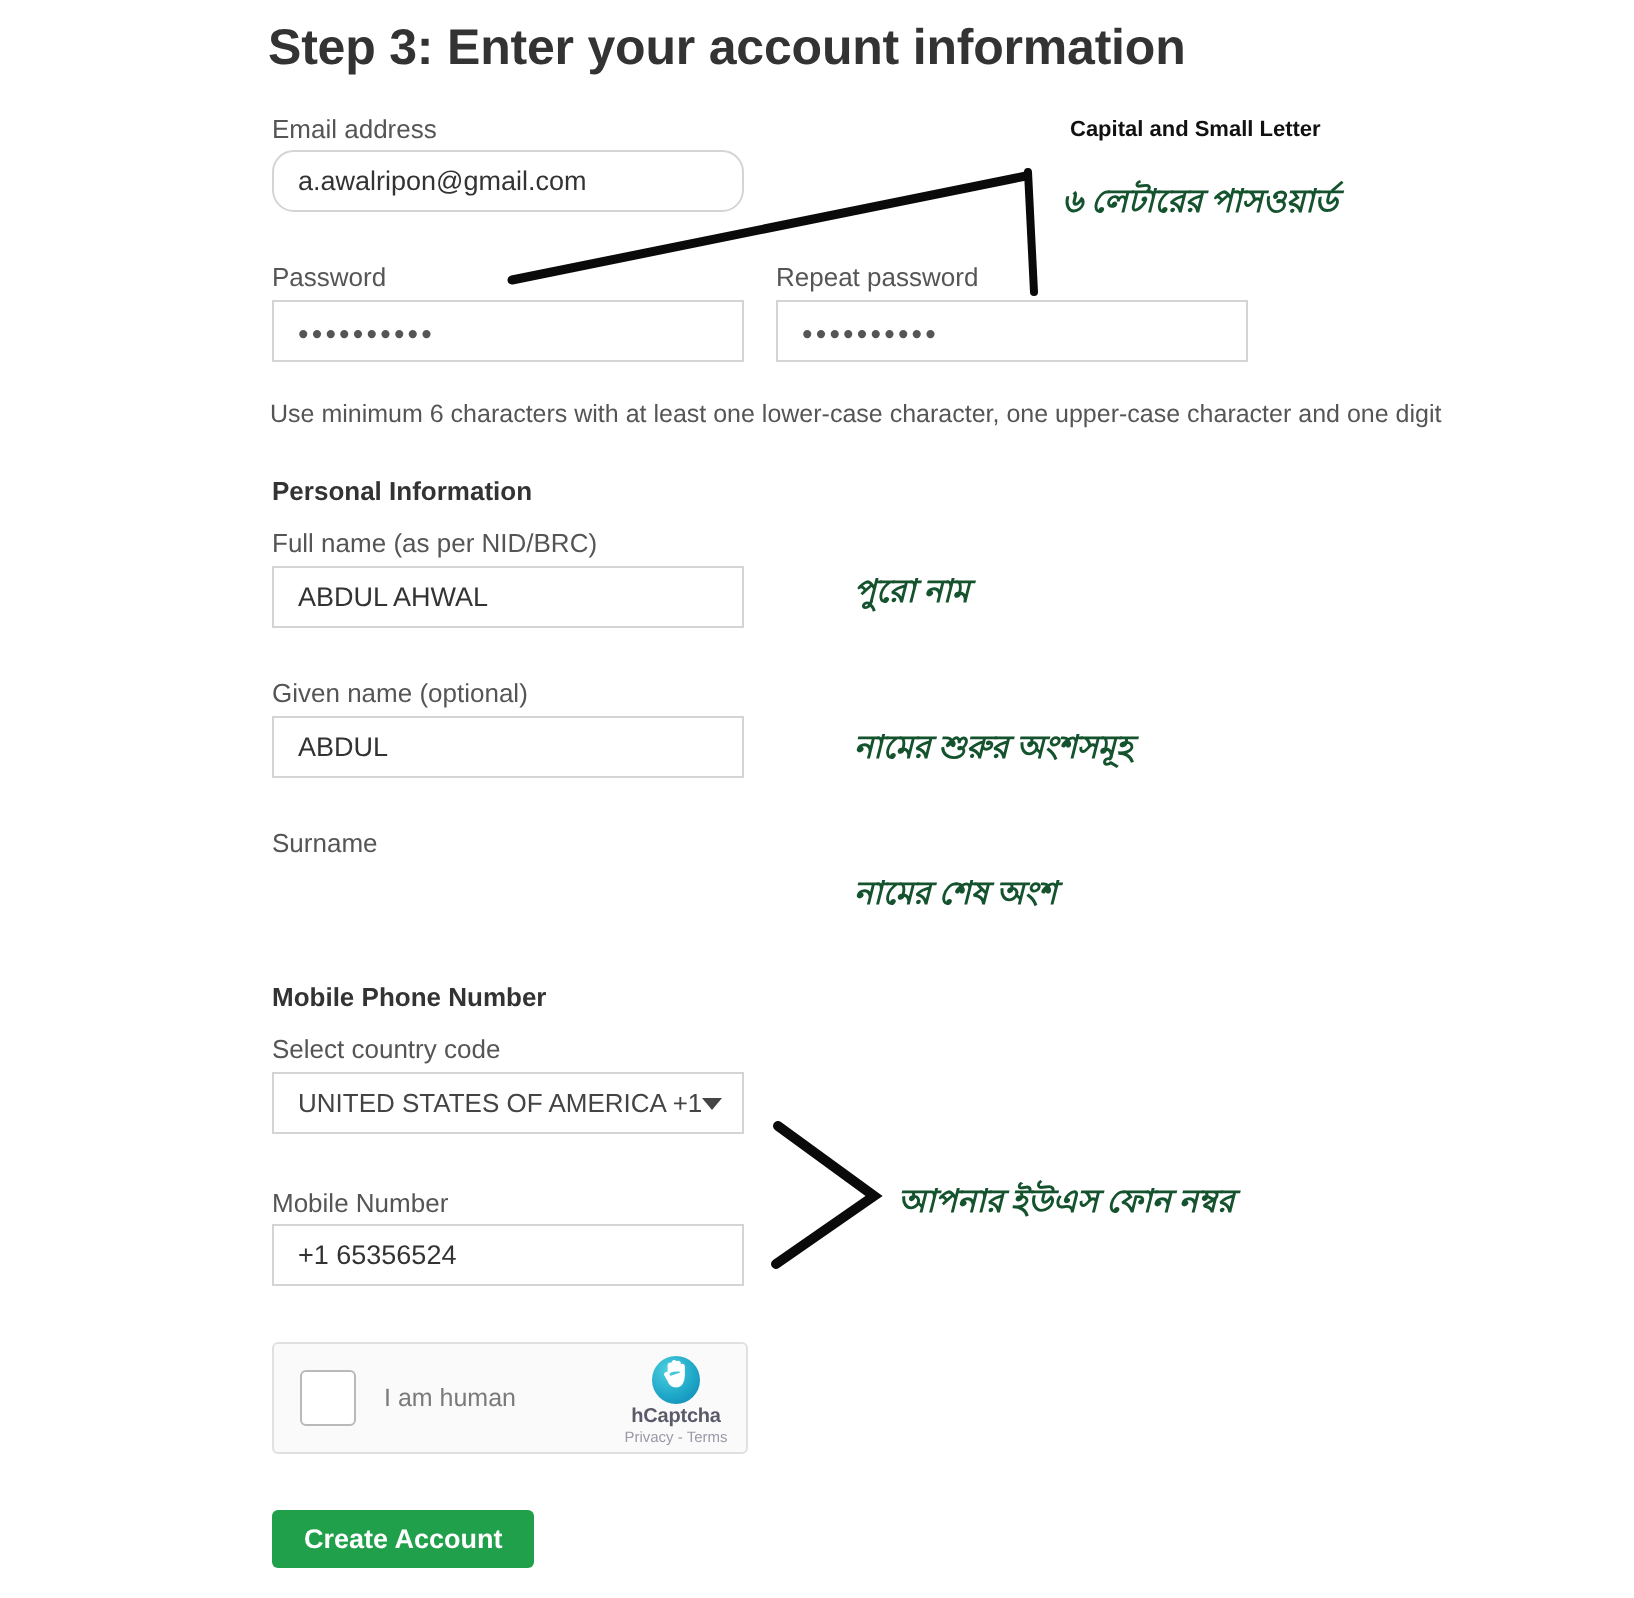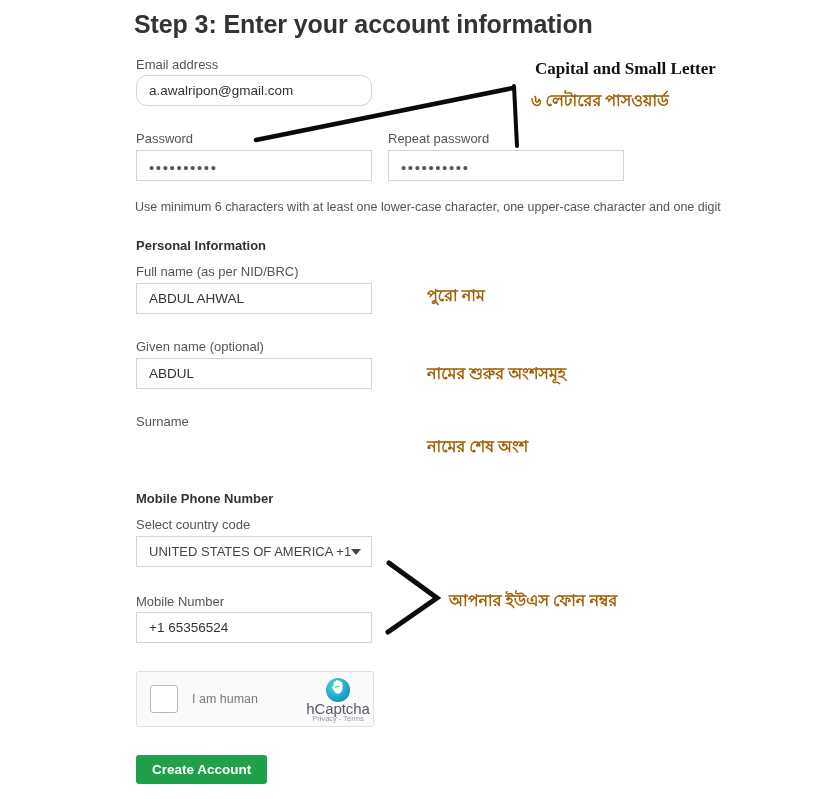--- a/index.html
+++ b/index.html
@@ -139,22 +139,22 @@
   }
   .captcha-logo {
     width: 24px; height: 24px;
     margin: 0 auto 1px auto;
     border-radius: 50%;
     background: radial-gradient(circle at 35% 30%, #4fd0e0 0%, #1fa8c8 55%, #0d84b5 100%);
     position: relative;
   }
   .captcha-logo svg { display:block; margin: 3px auto 0 auto; }
   .captcha-name {
-    font-size: 15px;
-    font-weight: normal;
+    font-size: 10px;
+    font-weight: bold;
     color: #5a5a6a;
     line-height: 11px;
     letter-spacing: -0.1px;
   }
   .captcha-links {
     font-size: 7.5px;
     color: #9a9aa8;
     line-height: 10px;
   }
 
@@ -174,23 +174,24 @@
     border-radius: 3px;
     cursor: pointer;
     white-space: nowrap;
     font-family: "Liberation Sans", sans-serif;
   }
 
   
   .annot {
     position: absolute;
     font-family: "Liberation Serif", "DejaVu Sans", serif;
-    color: #a16207;
-    font-weight: bold;
-    white-space: nowrap;
+    color: #14532d;
+    font-weight: bold;
+    white-space: nowrap;
+    font-style: italic;
   }
   .annot-en {
     position: absolute;
     font-family: "Liberation Sans", sans-serif;
     color: #111111;
     font-weight: bold;
     white-space: nowrap;
   }
   #annot-layer {
     position: absolute;
@@ -258,21 +259,21 @@
 
   <svg id="annot-layer">
 
     <path d="M256,140 L513,88" stroke="#0a0a0a" stroke-width="4.5" fill="none" stroke-linecap="round"></path>
 
     <path d="M514,86 L517,146" stroke="#0a0a0a" stroke-width="4" fill="none" stroke-linecap="round"></path>
 
     <path d="M389,563 L437,598 L388,632" stroke="#0a0a0a" stroke-width="5" fill="none" stroke-linecap="round" stroke-linejoin="miter"></path>
   </svg>
 
-  <div class="annot-en" style="left:535px; top:59px; font-size:17px;font-family:Liberation Serif, serif;">Capital and Small Letter</div>
+  <div class="annot-en" style="left:535px; top:59px; font-size:11px;">Capital and Small Letter</div>
   <div class="annot" style="left:531px; top:88px; font-size:16px;">৬ লেটারের পাসওয়ার্ড</div>
 
   <div class="annot" style="left:427px; top:283px; font-size:16px;">পুরো নাম</div>
 
   <div class="annot" style="left:427px; top:361px; font-size:16px;">নামের শুরুর অংশসমূহ</div>
 
   <div class="annot" style="left:449px; top:588px; font-size:16px;">আপনার ইউএস ফোন নম্বর</div>
 
   <div class="annot" style="left:427px; top:434px; font-size:16px;">নামের শেষ অংশ</div>
 

